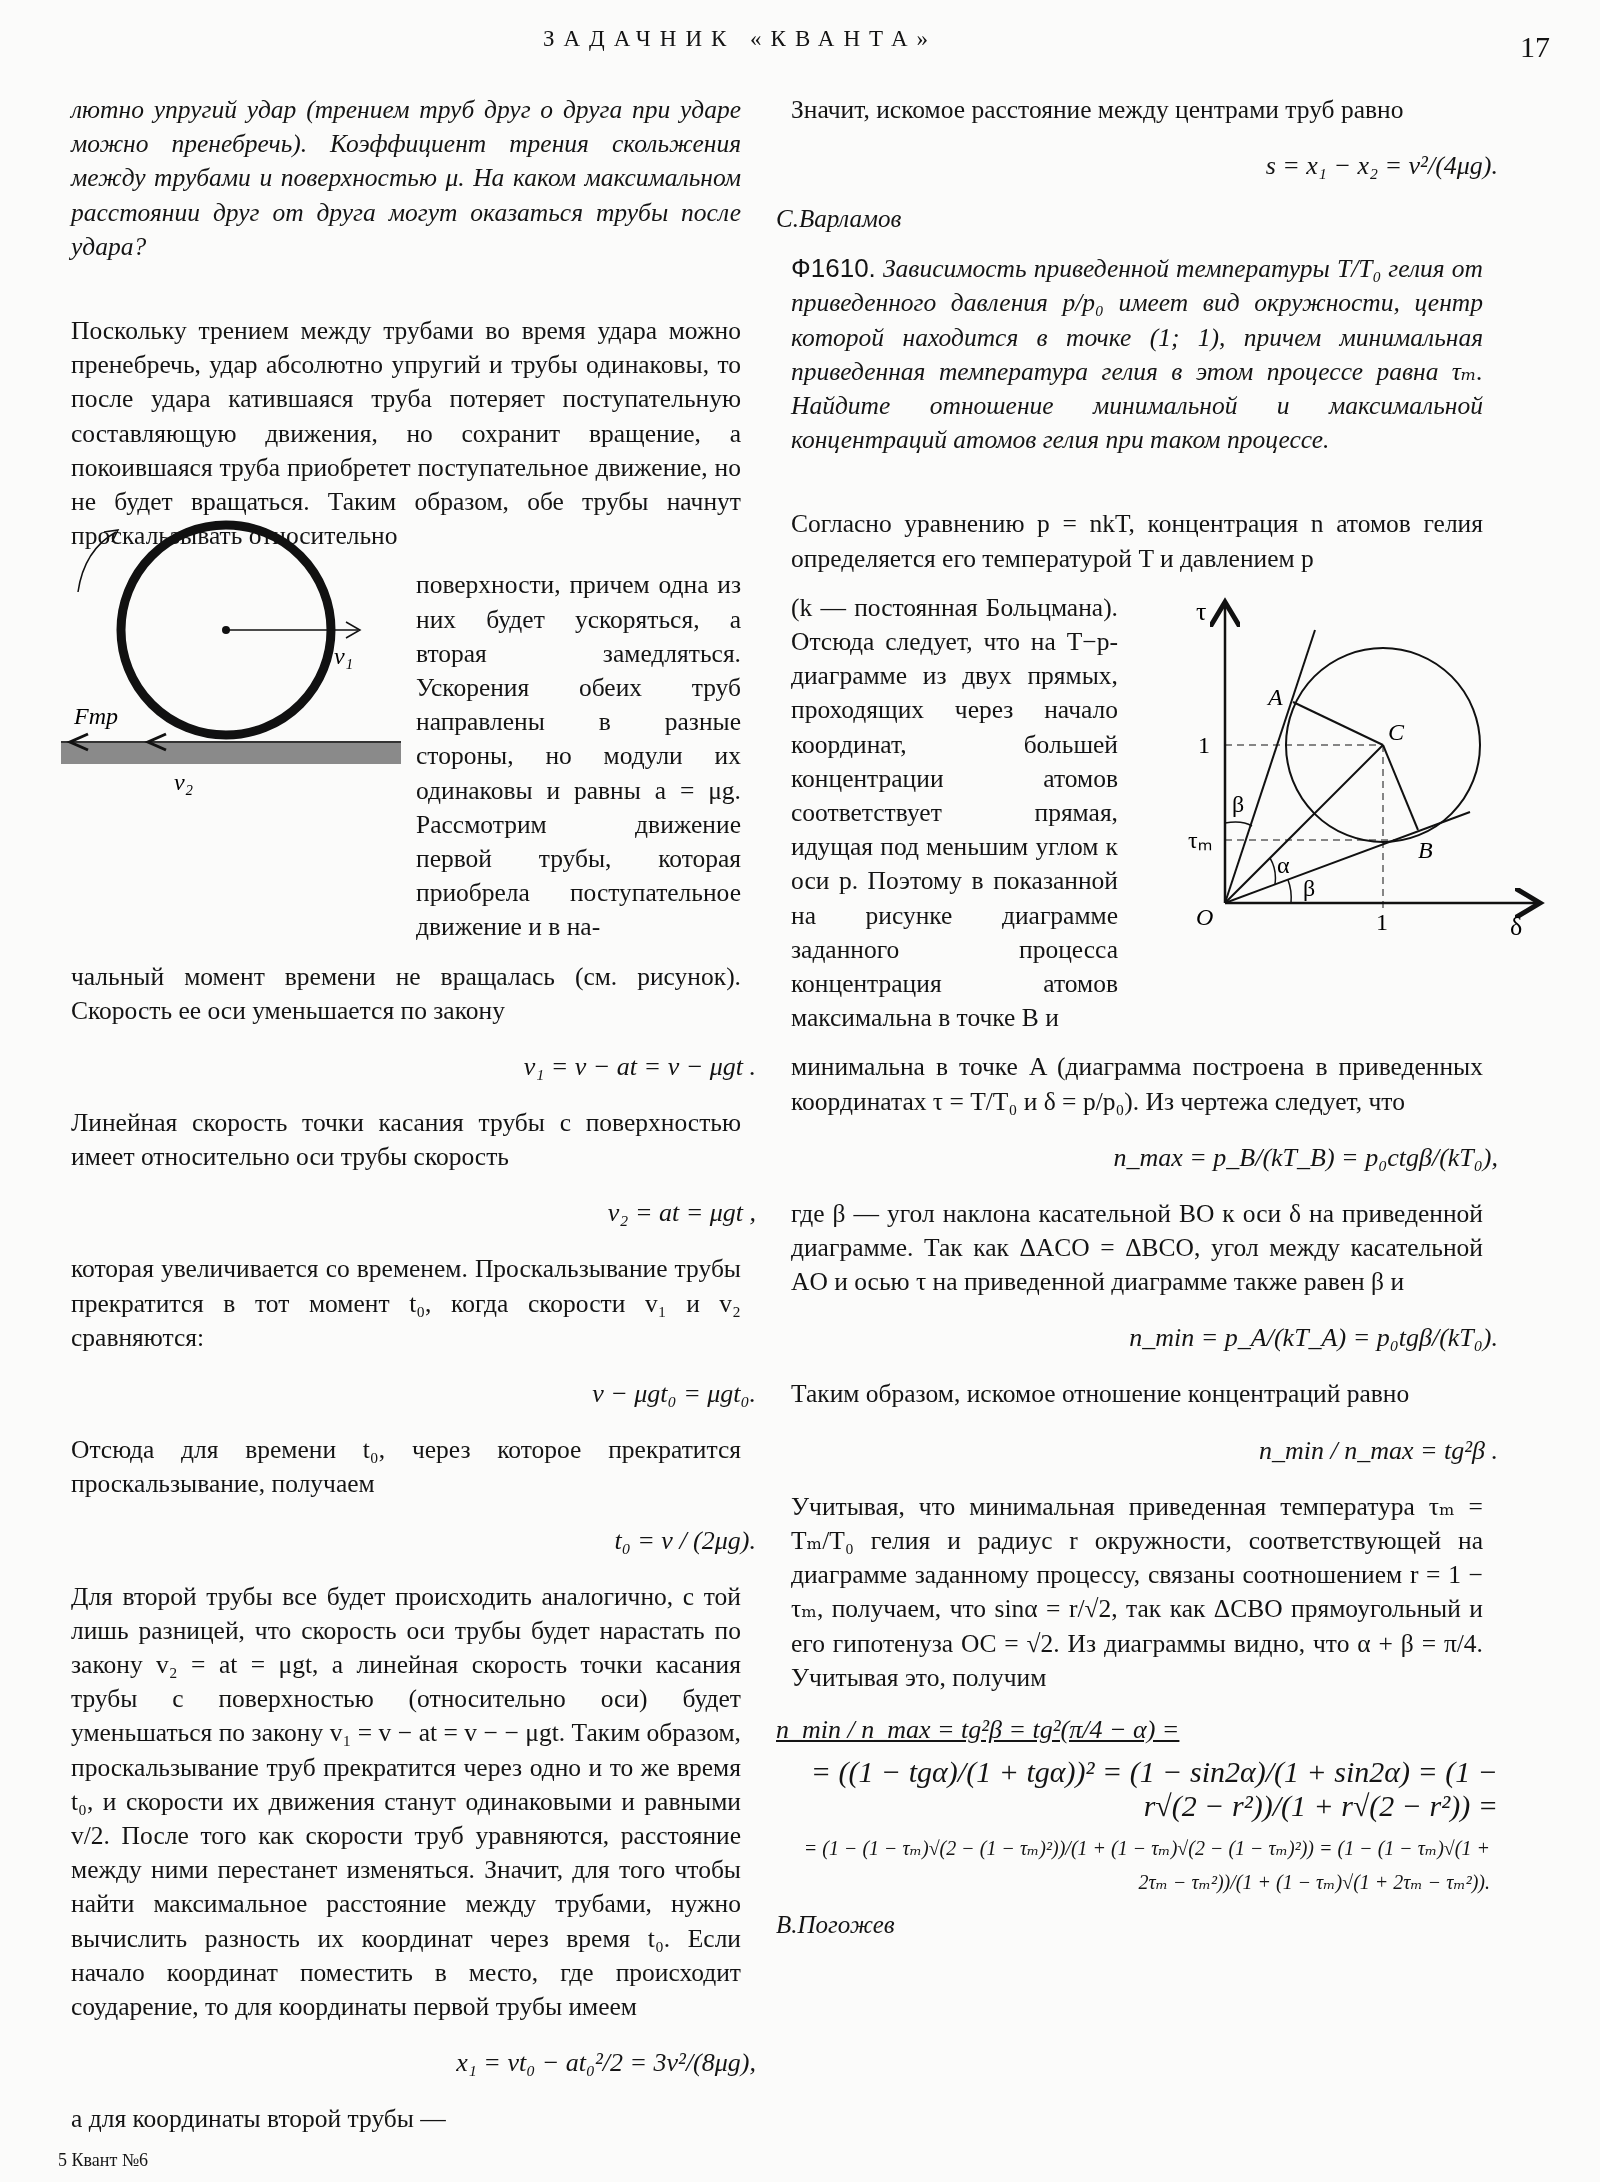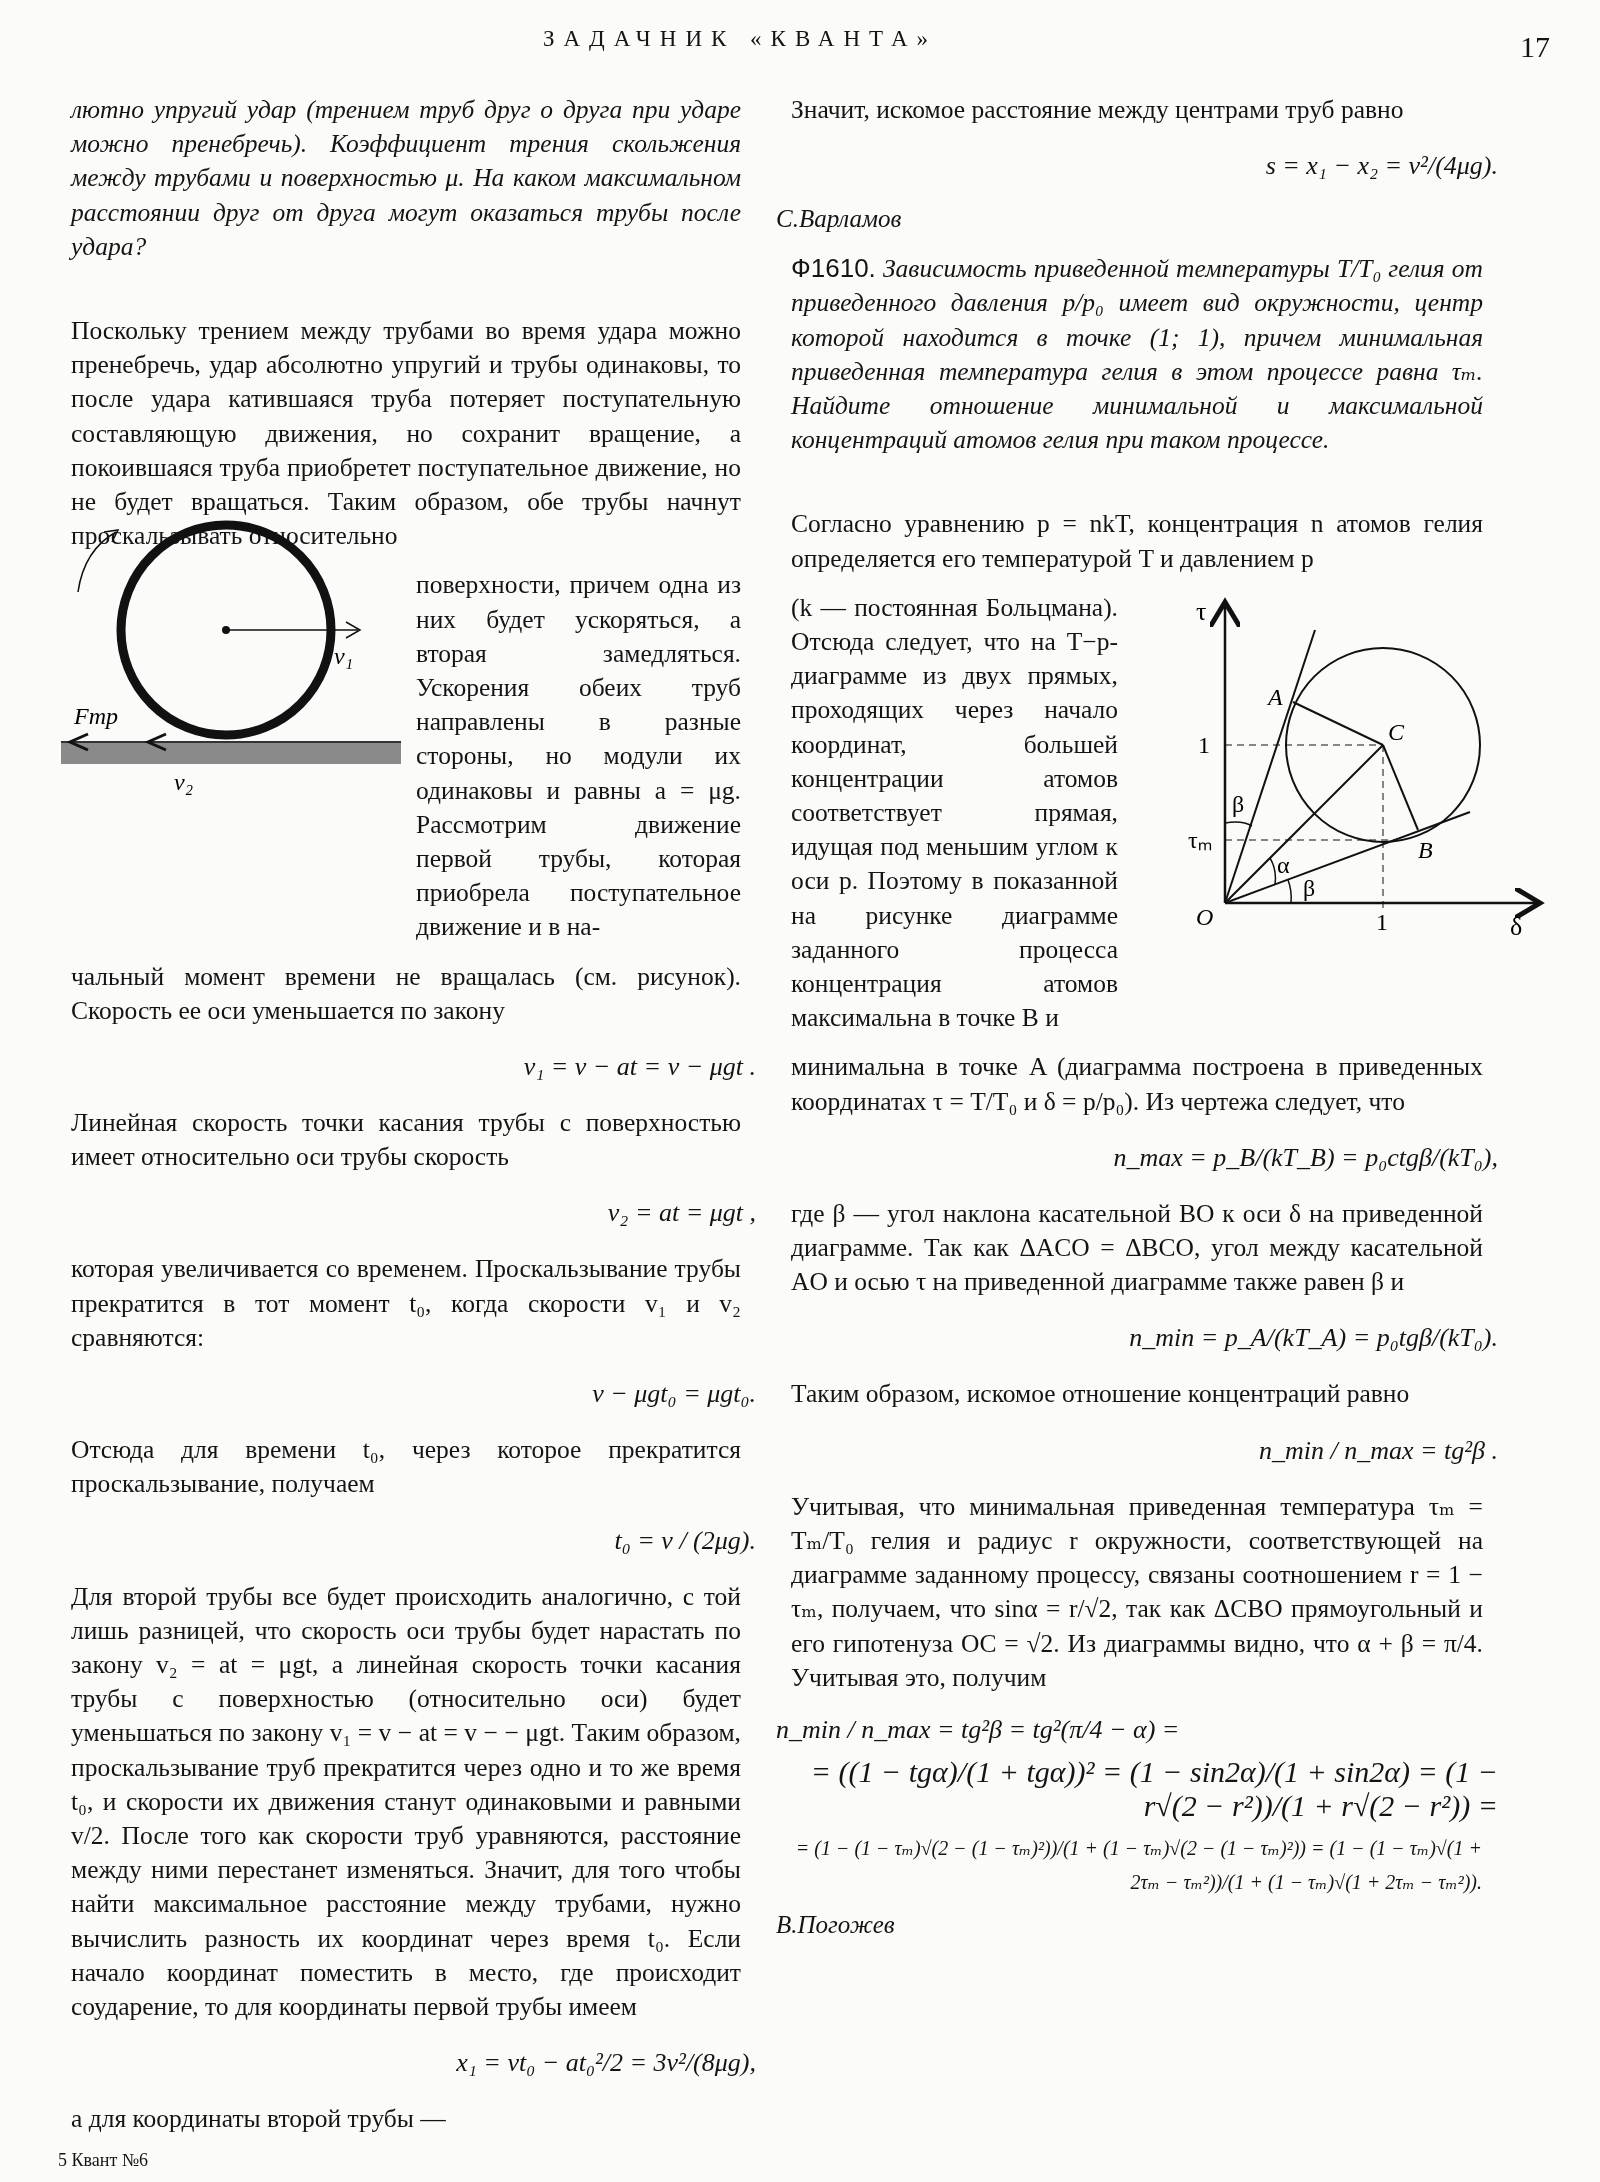--- a/index.html
+++ b/index.html
@@ -70,23 +70,23 @@
   <div class="gap"></div>
   <p>Согласно уравнению p = nkT, концентрация n атомов гелия определяется его температурой T и давлением p</p>
   <p class="wrap-r">(k — постоянная Больцмана). Отсюда следует, что на T−p-диаграмме из двух прямых, проходящих через начало координат, большей концентрации атомов соответствует прямая, идущая под меньшим углом к оси p. Поэтому в показанной на рисунке диаграмме заданного процесса концентрация атомов максимальна в точке B и</p>
   <p>минимальна в точке A (диаграмма построена в приведенных координатах τ = T/T₀ и δ = p/p₀). Из чертежа следует, что</p>
   <div class="formula">n_max = p_B/(kT_B) = p₀ctgβ/(kT₀),</div>
   <p>где β — угол наклона касательной BO к оси δ на приведенной диаграмме. Так как ΔACO = ΔBCO, угол между касательной AO и осью τ на приведенной диаграмме также равен β и</p>
   <div class="formula">n_min = p_A/(kT_A) = p₀tgβ/(kT₀).</div>
   <p>Таким образом, искомое отношение концентраций равно</p>
   <div class="formula">n_min / n_max = tg²β .</div>
   <p>Учитывая, что минимальная приведенная температура τₘ = Tₘ/T₀ гелия и радиус r окружности, соответствующей на диаграмме заданному процессу, связаны соотношением r = 1 − τₘ, получаем, что sinα = r/√2, так как ΔCBO прямоугольный и его гипотенуза OC = √2. Из диаграммы видно, что α + β = π/4. Учитывая это, получим</p>
-  <div class="formula" style="text-align:left;margin:18px 0 8px;">n_min / n_max = tg²β = tg²(π/4 − α) =</div>
+  <div class="formula" style="text-align:left;margin:18px 0 8px;text-decoration:underline;">n_min / n_max = tg²β = tg²(π/4 − α) =</div>
   <div class="formula" style="margin:8px 0;font-size:30px;">= ((1 − tgα)/(1 + tgα))² = (1 − sin2α)/(1 + sin2α) = (1 − r√(2 − r²))/(1 + r√(2 − r²)) =</div>
-  <div class="formula" style="margin:8px 16px;font-size:20px;">= (1 − (1 − τₘ)√(2 − (1 − τₘ)²))/(1 + (1 − τₘ)√(2 − (1 − τₘ)²)) = (1 − (1 − τₘ)√(1 + 2τₘ − τₘ²))/(1 + (1 − τₘ)√(1 + 2τₘ − τₘ²)).</div>
+  <div class="formula" style="margin:8px 8px;font-size:20px;">= (1 − (1 − τₘ)√(2 − (1 − τₘ)²))/(1 + (1 − τₘ)√(2 − (1 − τₘ)²)) = (1 − (1 − τₘ)√(1 + 2τₘ − τₘ²))/(1 + (1 − τₘ)√(1 + 2τₘ − τₘ²)).</div>
   <div class="sig">В.Погожев</div>
 </div>
 
 <svg class="fig-diag" viewBox="0 0 400 360">
   <defs>
     <marker id="ah" markerWidth="12" markerHeight="12" refX="10" refY="6" orient="auto">
       <polyline points="0,0 10,6 0,12" fill="none" stroke="#111" stroke-width="2"></polyline>
     </marker>
   </defs>
   <line x1="45" y1="313" x2="45" y2="12" stroke="#111" stroke-width="2.5" marker-end="url(#ah)"></line>

